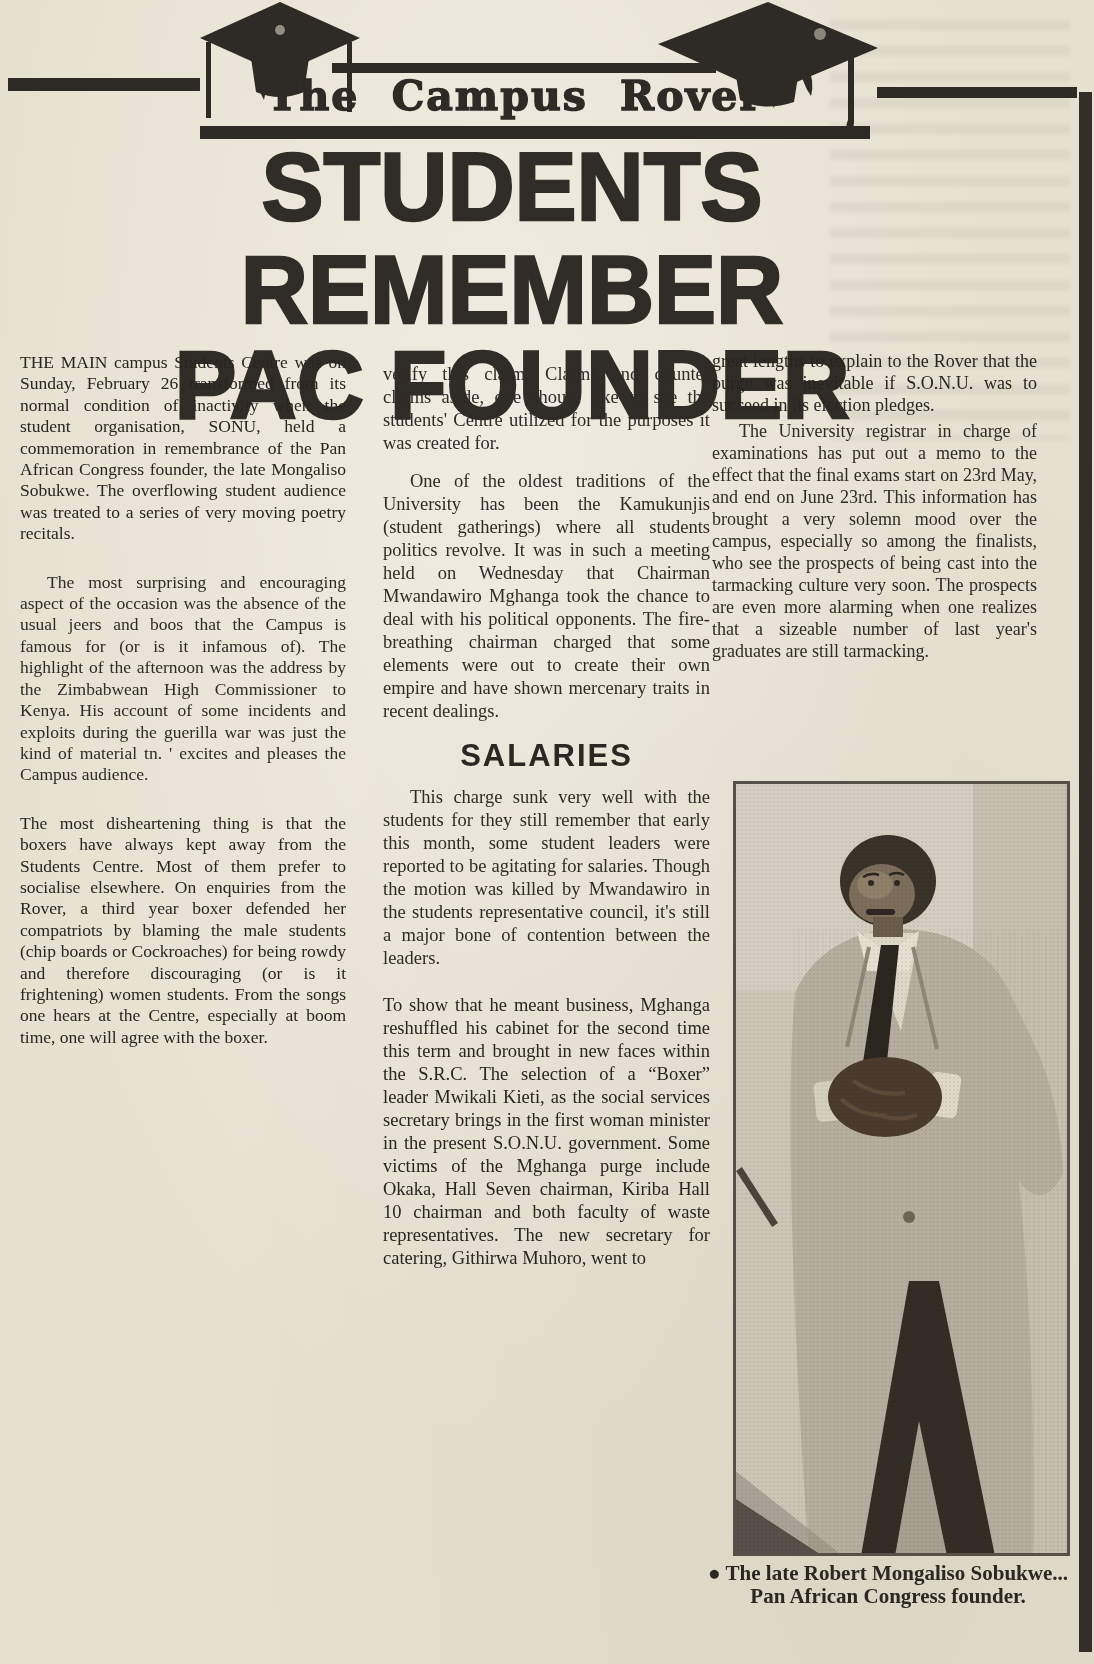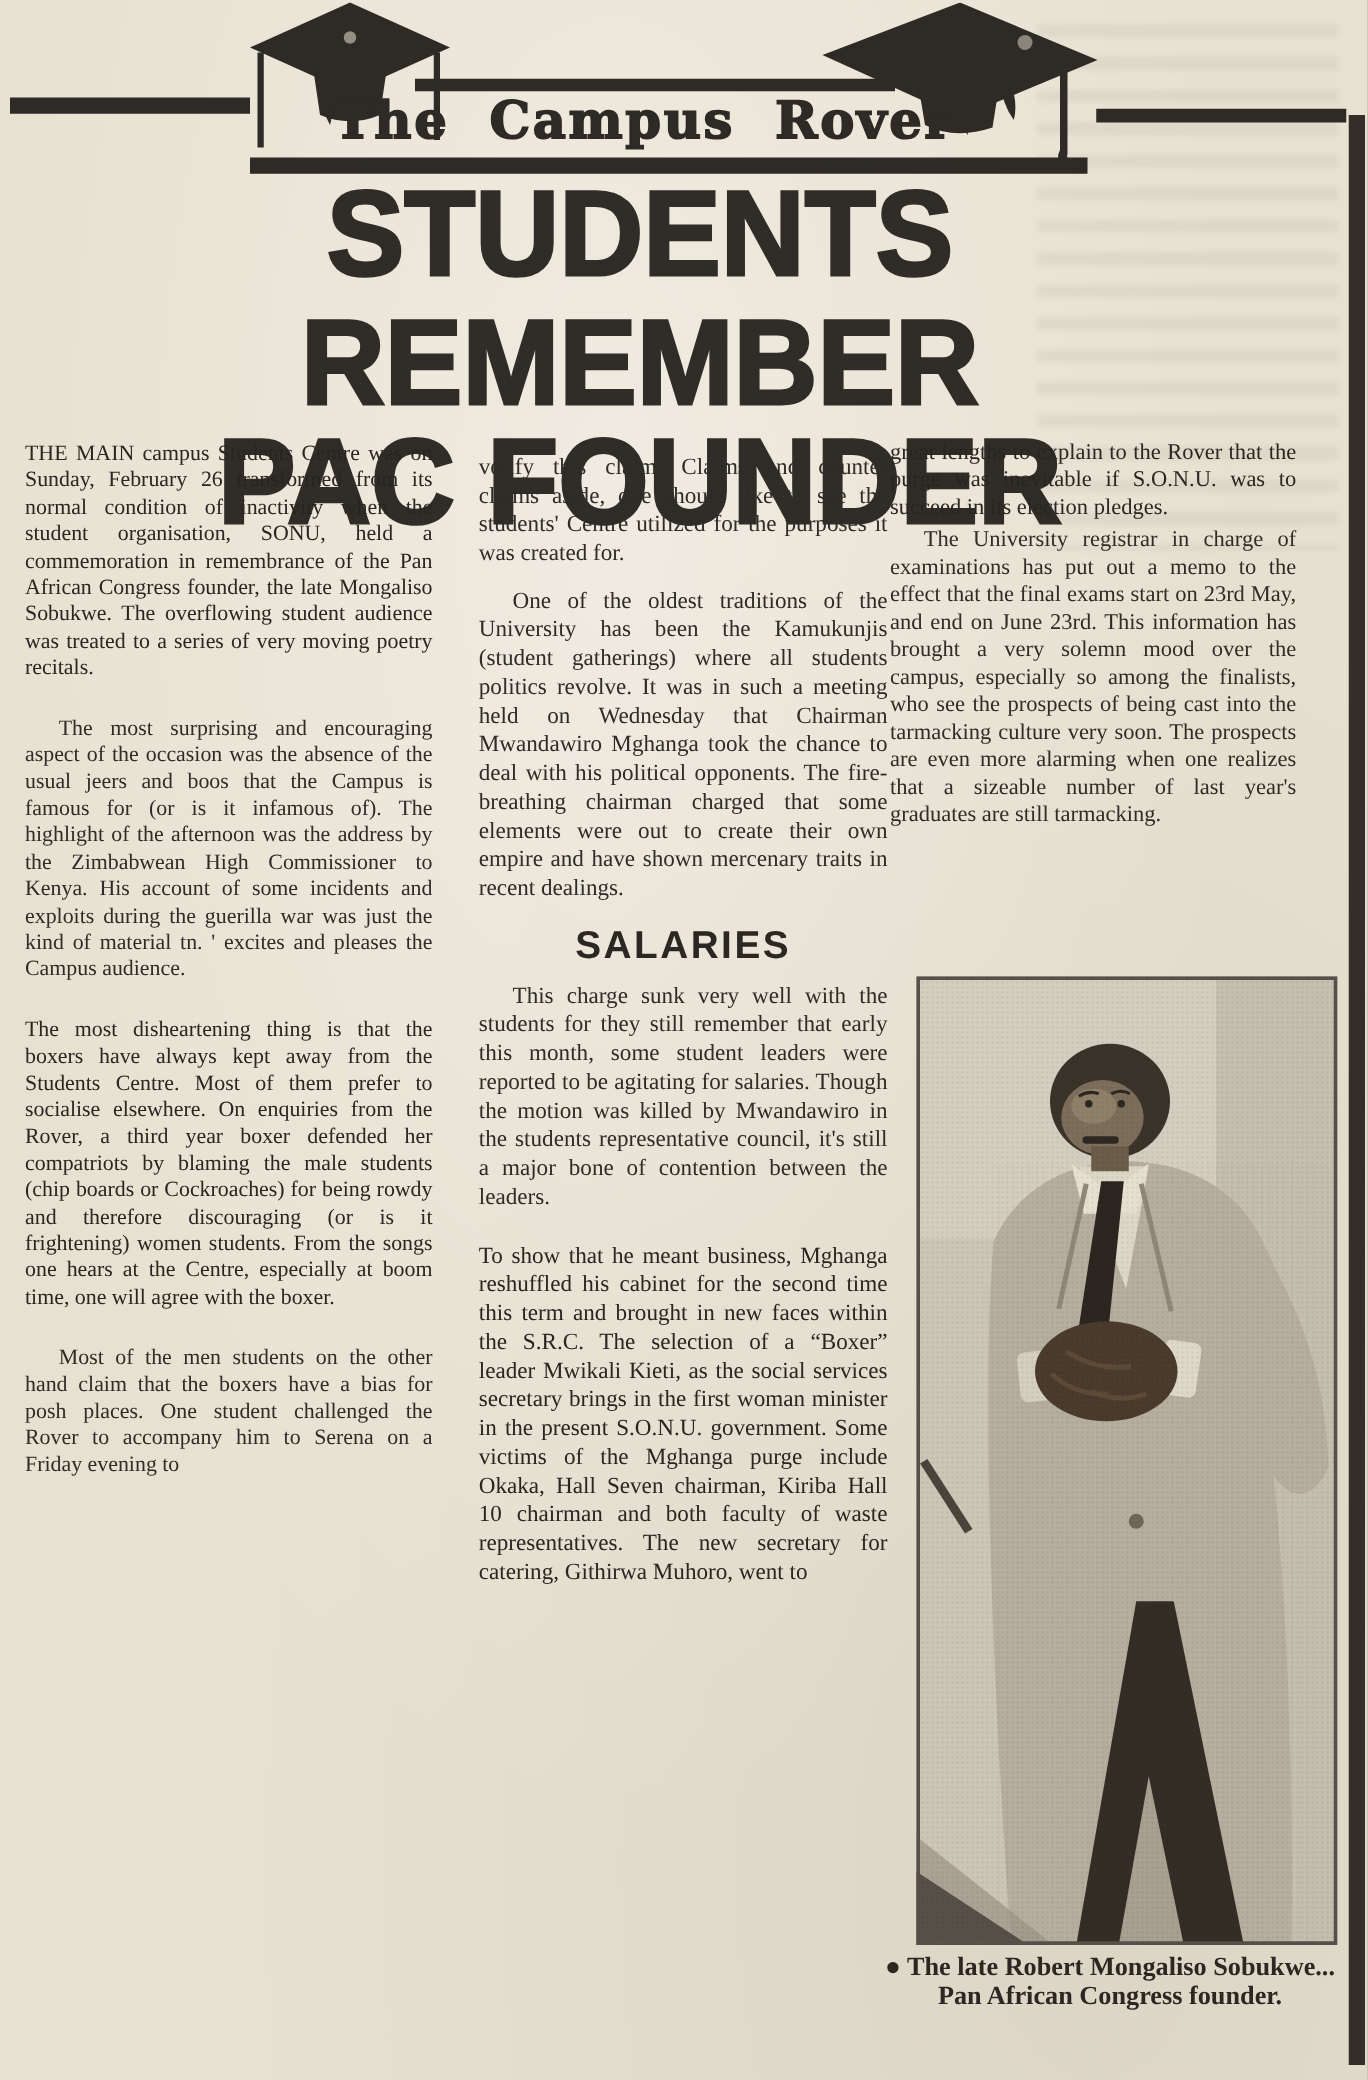--- a/index.html
+++ b/index.html
@@ -117,21 +117,20 @@
     <div class="hl">STUDENTS REMEMBER</div>
     <div class="hl">PAC FOUNDER</div>
   </div>
 
   <div class="right-rule"></div>
 
   <div class="col col-left">
     <p class="bold-par">THE MAIN campus Students Centre was on Sunday, February 26 transformed from its normal condition of inactivity when the student organisation, SONU, held a commemoration in remembrance of the Pan African Congress founder, the late Mongaliso Sobukwe. The overflowing student audience was treated to a series of very moving poetry recitals.</p>
     <p class="indent">The most surprising and encouraging aspect of the occasion was the absence of the usual jeers and boos that the Campus is famous for (or is it infamous of). The highlight of the afternoon was the address by the Zimbabwean High Commissioner to Kenya. His account of some incidents and exploits during the guerilla war was just the kind of material tn. ' excites and pleases the Campus audience.</p>
     <p class="bold-par inset">The most disheartening thing is that the boxers have always kept away from the Students Centre. Most of them prefer to socialise elsewhere. On enquiries from the Rover, a third year boxer defended her compatriots by blaming the male students (chip boards or Cockroaches) for being rowdy and therefore discouraging (or is it frightening) women students. From the songs one hears at the Centre, especially at boom time, one will agree with the boxer.</p>
-    <p class="indent">Most of the men students on the other hand claim that the boxers have a bias for posh places. One student challenged the Rover to accompany him to Serena on a Friday evening to</p>
   </div>
 
   <div class="col col-middle">
     <p>verify this claim. Claims and counter claims aside, one should like to see the students' Centre utilized for the purposes it was created for.</p>
     <p class="indent">One of the oldest traditions of the University has been the Kamukunjis (student gatherings) where all students politics revolve. It was in such a meeting held on Wednesday that Chairman Mwandawiro Mghanga took the chance to deal with his political opponents. The fire-breathing chairman charged that some elements were out to create their own empire and have shown mercenary traits in recent dealings.</p>
     <h2 class="section-heading">SALARIES</h2>
     <p class="indent">This charge sunk very well with the students for they still remember that early this month, some student leaders were reported to be agitating for salaries. Though the motion was killed by Mwandawiro in the students representative council, it's still a major bone of contention between the leaders.</p>
     <p class="bold-par inset" style="margin-top:24px;">To show that he meant business, Mghanga reshuffled his cabinet for the second time this term and brought in new faces within the S.R.C. The selection of a “Boxer” leader Mwikali Kieti, as the social services secretary brings in the first woman minister in the present S.O.N.U. government. Some victims of the Mghanga purge include Okaka, Hall Seven chairman, Kiriba Hall 10 chairman and both faculty of waste representatives. The new secretary for catering, Githirwa Muhoro, went to</p>
   </div>
 

